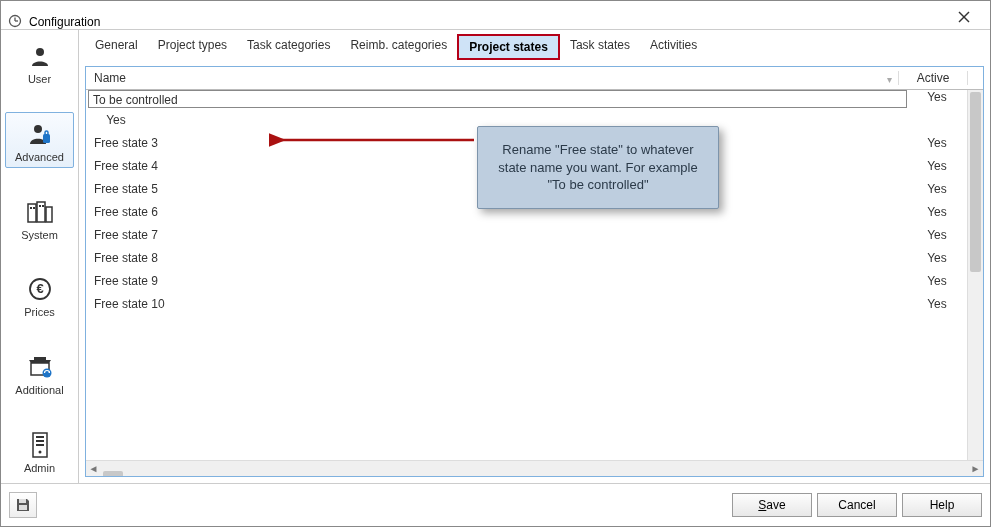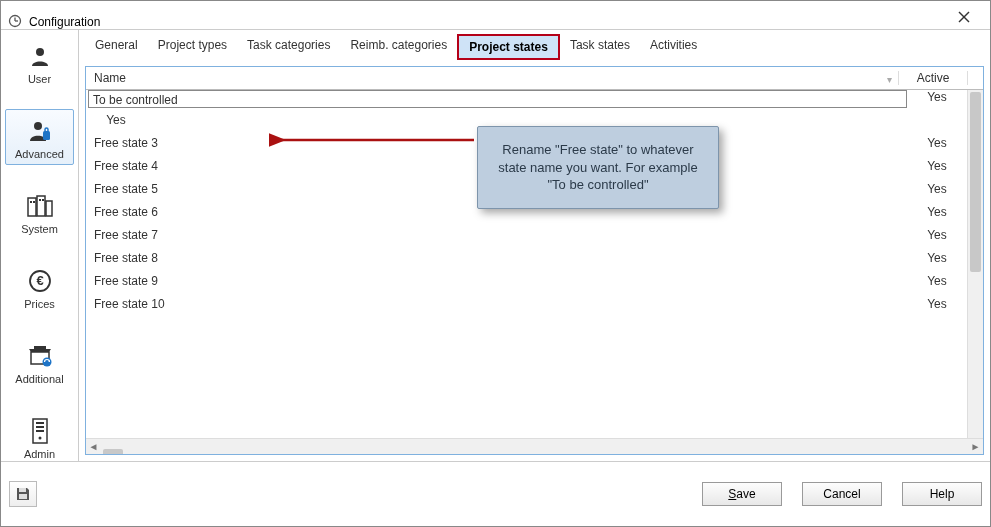--- a/index.html
+++ b/index.html
@@ -218,22 +218,22 @@
   .hscrollbar .hthumb {
     position:absolute; left:2px; top:2px; width:20px; height:11px;
     background:#c8c8c8; border-radius:2px;
   }
   
   .footer {
     height: 34px;
     border-top: 1px solid #ccc;
     display: flex;
     align-items: center;
-    padding: 15px 8px;
-    gap: 20px;
+    padding: 4px 8px;
+    gap: 5px;
   }
   .footer .save-icon-btn {
     width: 26px; height: 24px;
     border: 1px solid #bbb;
     background: linear-gradient(#fff,#eee);
     display:flex;align-items:center;justify-content:center;
   }
   .footer .spacer { flex: 1; }
   .footer button.btn {
     min-width: 80px;

